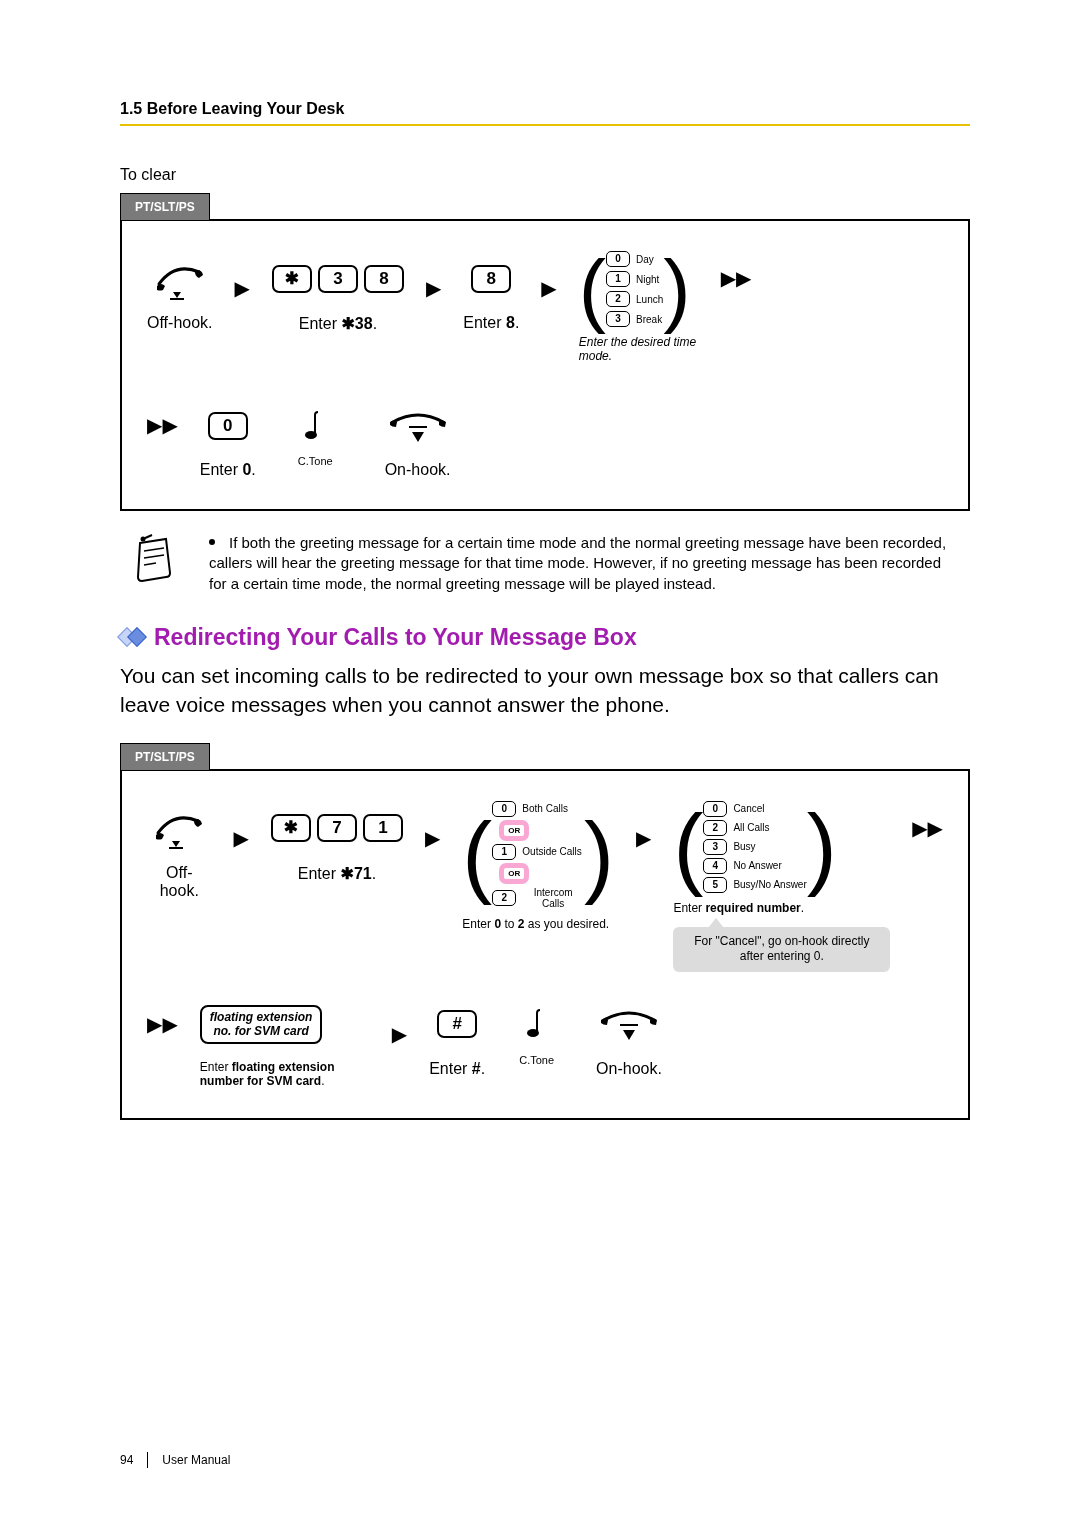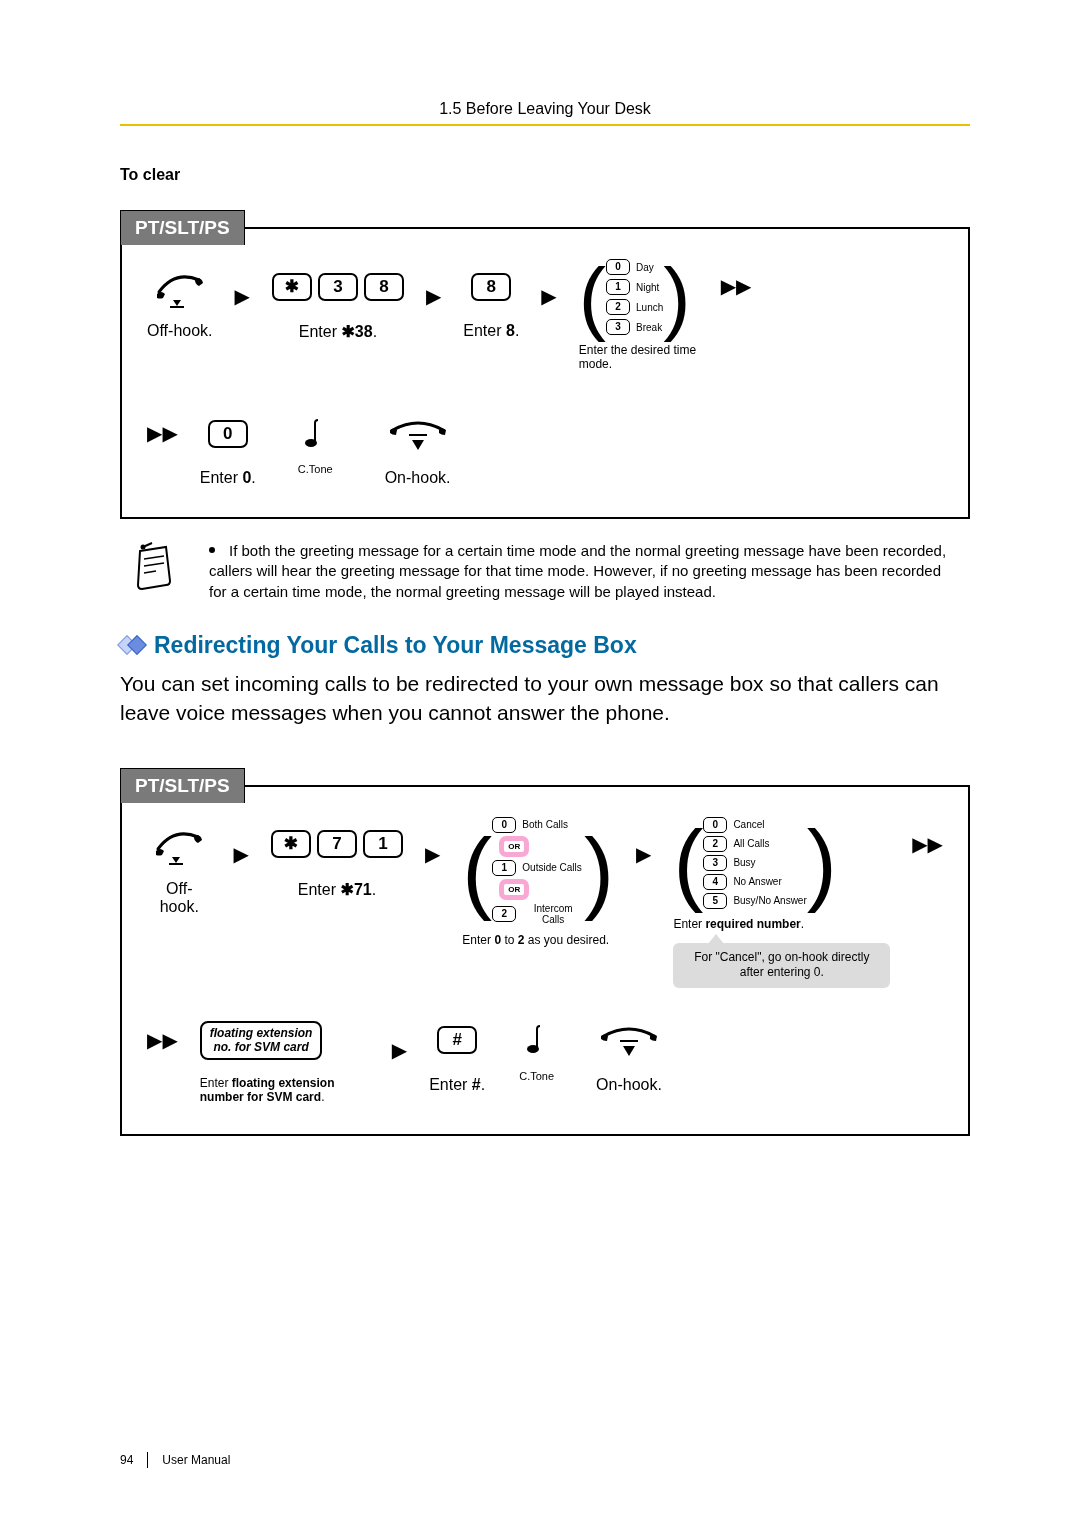--- a/index.html
+++ b/index.html
@@ -11,46 +11,45 @@
   }
   .page {
     width: 1080px;
     
     min-height: 1528px;
     position: relative;
     box-sizing: border-box;
     padding: 100px 110px 0 120px;
   }
   .section-head {
-    font-weight: normal;
+    font-weight: bold;
     font-size: 16px;
     margin-bottom: 6px;
-    text-align: center;
   }
   .yellow-rule {
     height: 2px;
     background: #e6c200;
     margin-bottom: 40px;
   }
   .subhead {
-    font-weight: bold;
+    font-weight: normal;
     font-size: 16px;
     margin: 16px 0 8px 0;
   }
   .tab {
     display: inline-block;
     background: #7a7a7a;
     color: #fff;
     font-weight: bold;
     padding: 6px 14px;
-    font-size: 19px;
+    font-size: 12px;
     border: 1px solid #000;
     border-bottom: none;
     position: relative;
-    top: 18px;
+    top: 1px;
   }
   .procbox {
     border: 2px solid #000;
     padding: 30px 25px 30px 25px;
   }
   .steprow {
     display: flex;
     align-items: flex-start;
     gap: 22px;
   }
@@ -134,21 +133,21 @@
   .dot-bullet {
     display: inline-block;
     width: 6px;
     height: 6px;
     background: #000;
     border-radius: 50%;
     margin-right: 14px;
     vertical-align: 3px;
   }
   .section-title {
-    color: #0369a1;
+    color: #a21caf;
     font-weight: bold;
     font-size: 23px;
     margin: 0 0 10px 0;
     display: flex;
     align-items: center;
     gap: 10px;
   }
   .diamond-pair {
     display: flex;
     gap: -2px;
@@ -328,21 +327,21 @@
                   <span class="key-small">2</span>
                   <span>Lunch</span>
                 </div>
               <div class="opt">
                   <span class="key-small">3</span>
                   <span>Break</span>
                 </div>
             </div>
             <span class="bracket" style="font-size:82px;line-height:70px;">)</span>
           </div>
-          <div class="caption-left" style="max-width:120px;">Enter the desired time mode.</div>
+          <div class="caption-left" style="max-width:120px;font-style:italic;">Enter the desired time mode.</div>
         </div>
 
         <div class="arrowd">▶▶</div>
       </div>
 
       <div class="steprow" style="margin-top:35px">
         <div class="arrowd">▶▶</div>
 
         <div class="step">
           <div class="icon">

